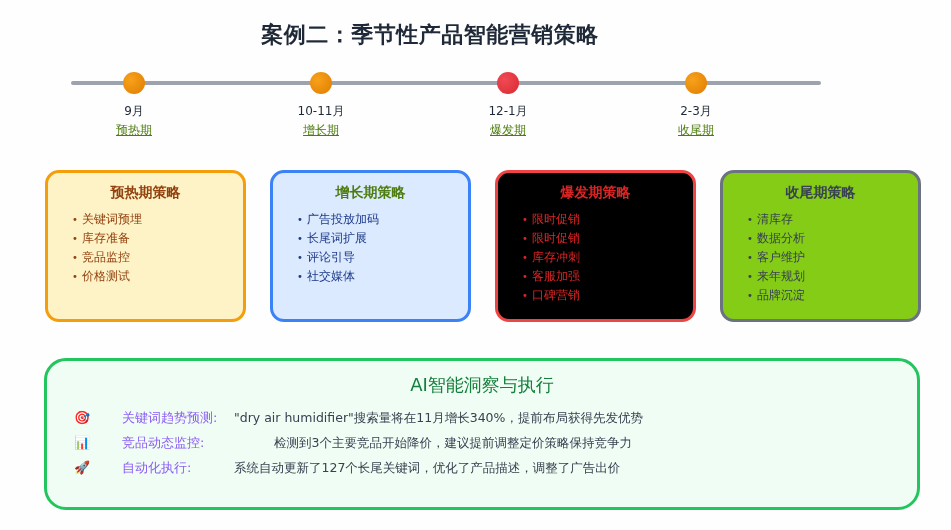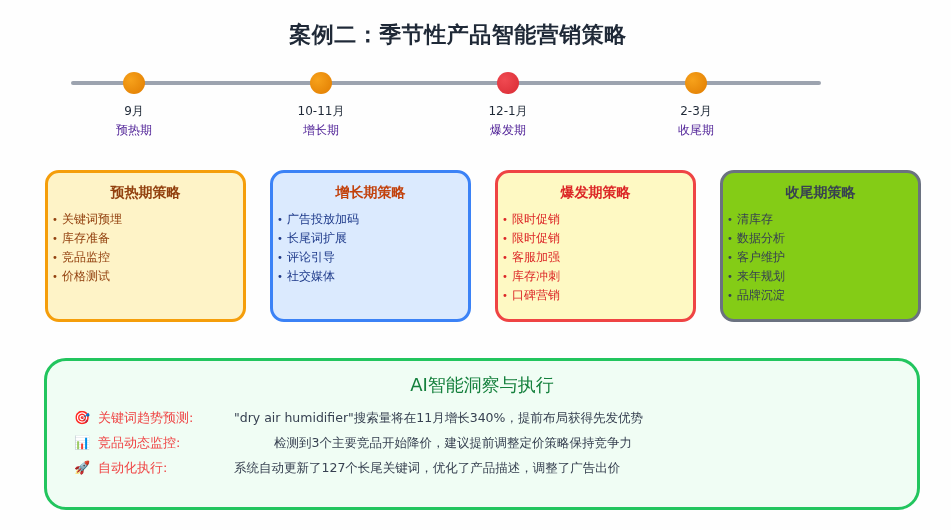--- a/index.html
+++ b/index.html
@@ -1,36 +1,36 @@
 <!DOCTYPE html>
 <html><head>
 <meta charset="utf-8">
 <style>
   * { box-sizing: border-box; margin: 0; padding: 0; }
   html, body { width: 951px; height: 530px; background: #fefefe; overflow: hidden; }
   body { font-family: "DejaVu Sans", "Liberation Sans", sans-serif; color: #1f2937; position: relative; }
 
   .title { position: absolute; left: 0; width: 860px; top: 20px; text-align: center;
-    font-size: 22px; font-weight: bold; color: #1f2937; letter-spacing: 0.5px; margin-left: 28px; }
+    font-size: 22px; font-weight: bold; color: #1f2937; letter-spacing: 0.5px; }
 
   .timeline-line { position: absolute; left: 71px; top: 81px; width: 750px; height: 4px; background: #9ca3af; border-radius: 2px; }
   .tl-node { position: absolute; top: 72px; width: 22px; height: 22px; border-radius: 50%; }
   .tl-label { position: absolute; top: 102px; width: 120px; text-align: center; font-size: 12px; color: #1f2937; line-height: 19px; }
-  .tl-label .period { color: #4c1d95; }
+  .tl-label .period { color: #4d7c0f; text-decoration: underline; }
 
-  .card { position: absolute; top: 170px; width: 201px; height: 152px; border: 3px solid; border-radius: 14px; padding: 8px 4px; }
+  .card { position: absolute; top: 170px; width: 201px; height: 152px; border: 3px solid; border-radius: 14px; padding: 8px 24px; }
   .card-title { text-align: center; font-size: 14px; font-weight: bold; margin-top: 3px; margin-bottom: 8px; }
   .card ul { list-style: none; font-size: 12px; line-height: 19px; }
   .card li::before { content: "•"; margin-right: 4px; font-size: 10px; }
 
   .ai-box { position: absolute; left: 44px; top: 358px; width: 876px; height: 152px; border: 3px solid #22c55e; border-radius: 22px; background: #f0fdf4; }
   .ai-title { position: absolute; left: 0; width: 100%; top: 12px; text-align: center; font-size: 18px; font-weight: normal; color: #15803d; }
   .ai-row { position: absolute; left: 26px; height: 20px; font-size: 13px; display: flex; align-items: center; }
   .ai-icon { width: 18px; height: 18px; display: inline-block; margin-right: 7px; text-align: center; font-size: 13px; line-height: 18px; }
-  .ai-label { width: 140px; color: #ef4444; }
+  .ai-label { width: 140px; color: #8b5cf6; margin-left: 24px; }
   .ai-text { position: absolute; left: 187px; color: #374151; white-space: nowrap; font-size: 12.5px; }
 </style>
 </head>
 <body>
 
 <div class="title">案例二：季节性产品智能营销策略</div>
 
 <div class="timeline-line"></div>
 
 <div class="tl-node" style="left:123px; background:radial-gradient(circle at 35% 35%, #f7a21b, #e07b00);"></div>
@@ -59,36 +59,36 @@
   <div class="card-title">预热期策略</div>
   <ul>
     <li>关键词预埋</li>
     <li>库存准备</li>
     <li>竞品监控</li>
     <li>价格测试</li>
   </ul>
 </div>
 
 <div class="card" style="left:270px; border-color:#3b82f6; background:#dbeafe; color:#1e3a8a;">
-  <div class="card-title" style="color:#c2410c;">增长期策略</div>
+  <div class="card-title" style="color:#4d7c0f;">增长期策略</div>
   <ul>
     <li>广告投放加码</li>
     <li>长尾词扩展</li>
     <li>评论引导</li>
     <li>社交媒体</li>
   </ul>
 </div>
 
-<div class="card" style="left:495px; border-color:#ef4444; background:#fef9c3; color:#dc2626;">
+<div class="card" style="left:495px; border-color:#ef4444; background:#000000; color:#dc2626;">
   <div class="card-title">爆发期策略</div>
   <ul>
     <li>限时促销</li>
     <li>限时促销</li>
+    <li>库存冲刺</li>
     <li>客服加强</li>
-    <li>库存冲刺</li>
     <li>口碑营销</li>
   </ul>
 </div>
 
 <div class="card" style="left:720px; border-color:#6b7280; background:#84cc16; color:#374151;">
   <div class="card-title">收尾期策略</div>
   <ul>
     <li>清库存</li>
     <li>数据分析</li>
     <li>客户维护</li>

